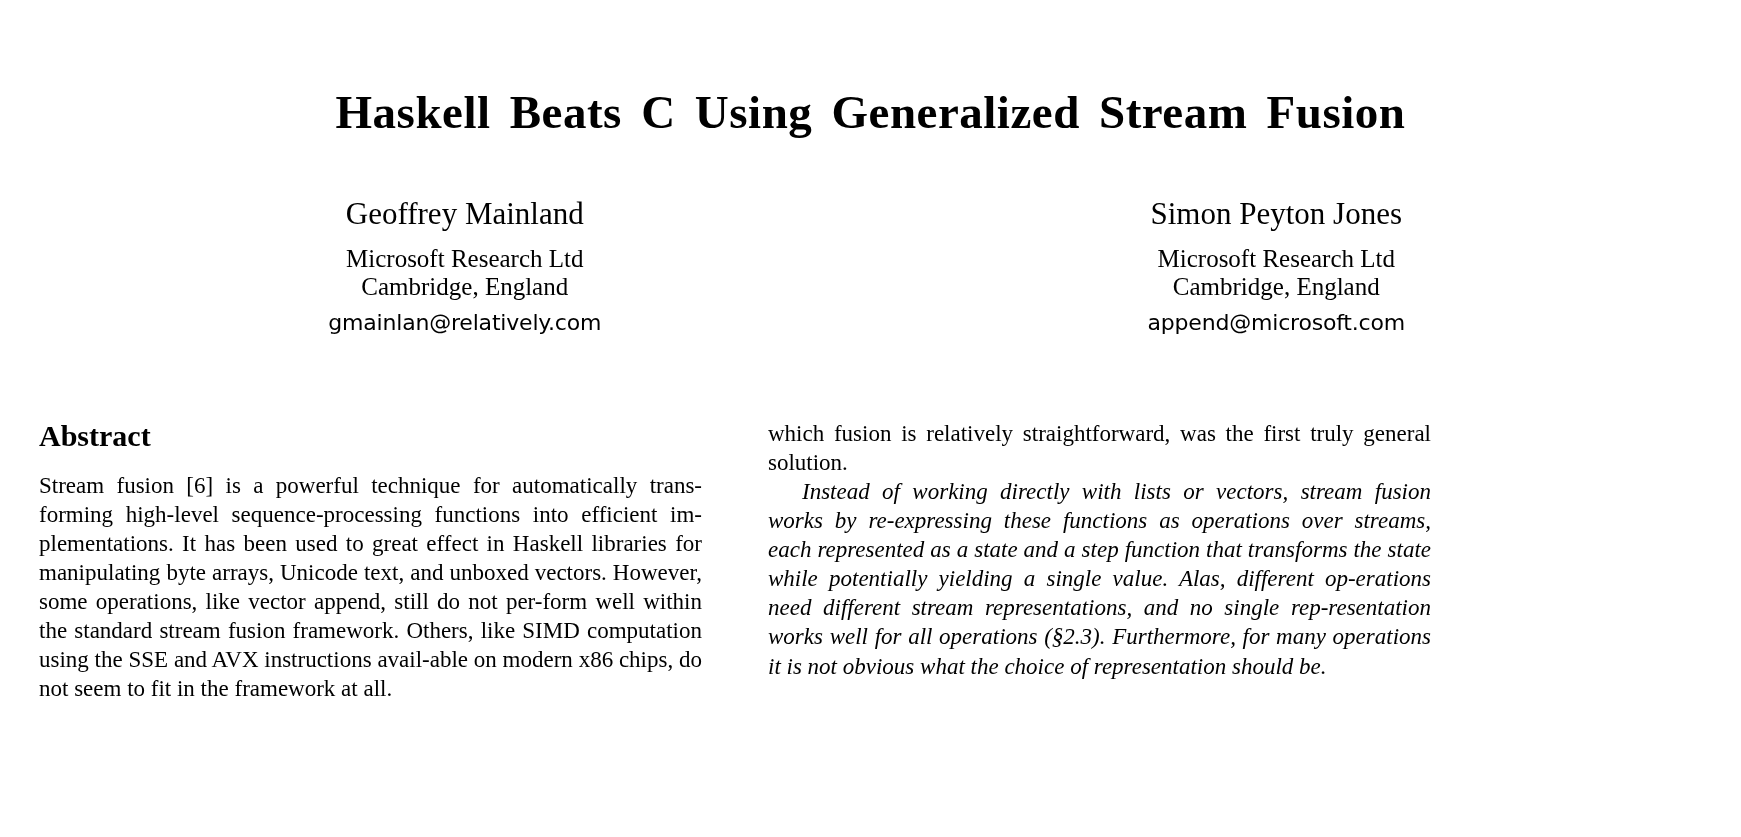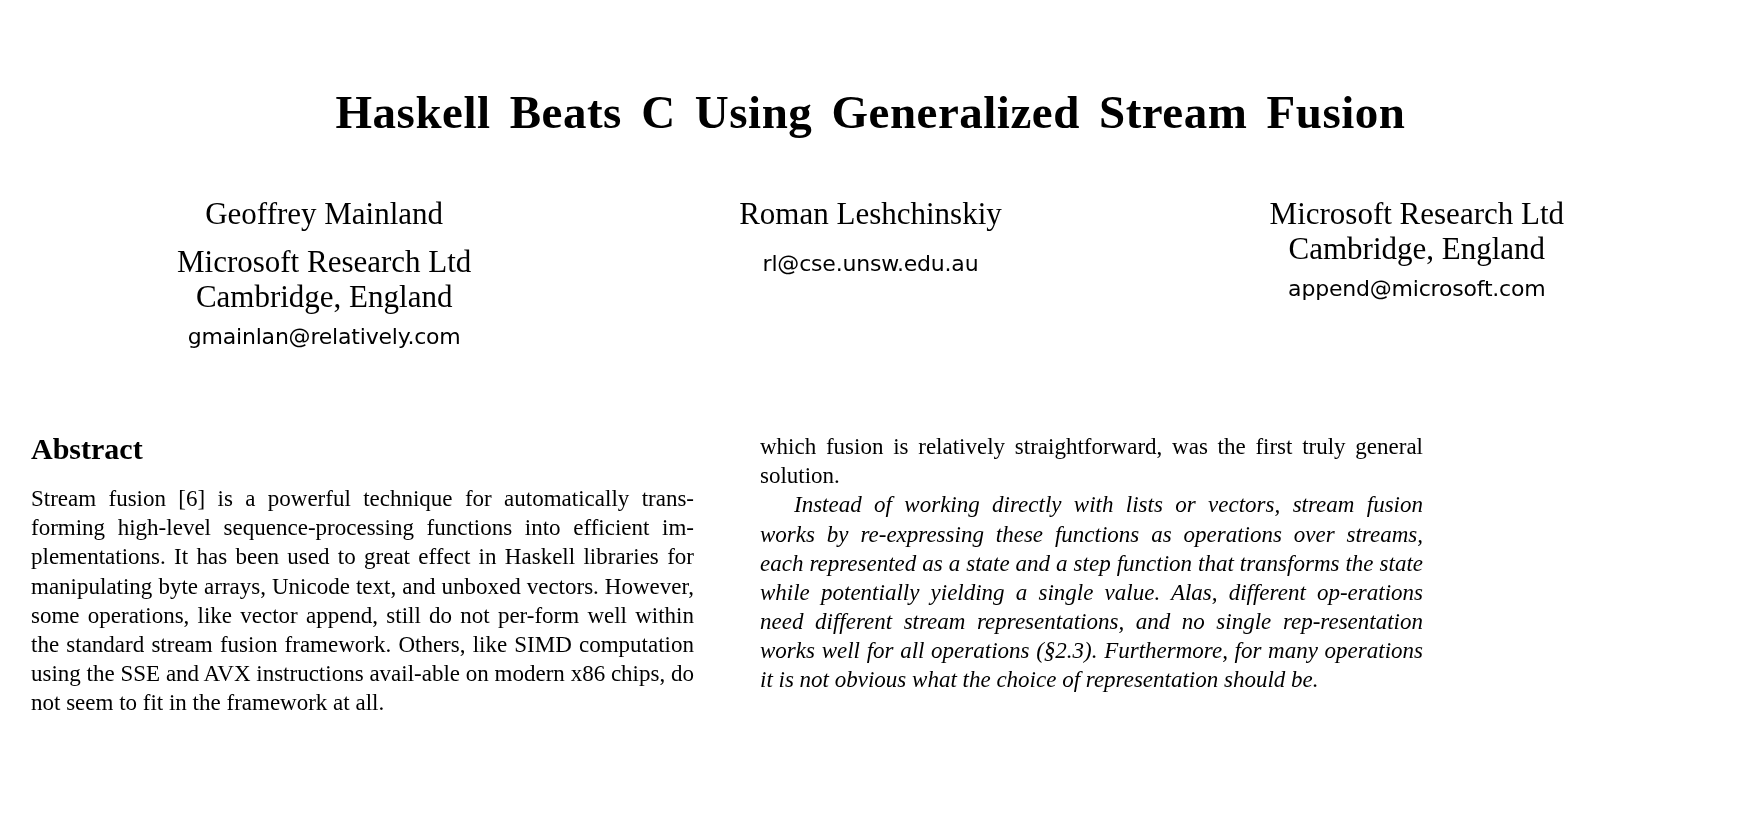--- a/index.html
+++ b/index.html
@@ -14,21 +14,21 @@
     overflow: hidden;
     font-family: "Liberation Serif", "DejaVu Serif", serif;
     color: #000000;
   }
   .page {
     position: relative;
     width: 1741px;
     height: 837px;
     background: #ffffff;
     box-sizing: border-box;
-    padding: 0 31px;
+    padding: 0 39px;
   }
 
   
   .title {
     text-align: center;
     font-family: "Liberation Serif", "DejaVu Serif", serif;
     font-weight: bold;
     font-size: 47px;
     line-height: 1.05;
     letter-spacing: 0.5px;
@@ -54,21 +54,21 @@
   }
   .author-name {
     font-family: "Liberation Serif", "DejaVu Serif", serif;
     font-size: 31px;
     line-height: 1.1;
     margin: 0 0 14px 0;
     white-space: nowrap;
   }
   .author-affil {
     font-family: "Liberation Serif", "DejaVu Serif", serif;
-    font-size: 31px;
+    font-size: 25px;
     line-height: 1.12;
     margin: 0;
     white-space: nowrap;
   }
   .author-email {
     font-family: "DejaVu Sans", "Liberation Sans", sans-serif;
     font-size: 22px;
     line-height: 1.2;
     margin-top: 9px;
     letter-spacing: -0.2px;
@@ -117,26 +117,23 @@
 
   <div class="authors">
 
     <div class="author-col">
       <div class="author-name">Geoffrey Mainland</div>
       <div class="author-affil">Microsoft Research Ltd</div>
       <div class="author-affil">Cambridge, England</div>
       <div class="author-email">gmainlan@relatively.com</div>
     </div>
 
-    <div class="author-col no-affil">
-      <div class="author-name">Roman Leshchinskiy</div>
-      <div class="author-email">rl@cse.unsw.edu.au</div>
-    </div>
 
     <div class="author-col">
+      <div class="author-name">Simon Peyton Jones</div>
       <div class="author-affil">Microsoft Research Ltd</div>
       <div class="author-affil">Cambridge, England</div>
       <div class="author-email">append@microsoft.com</div>
     </div>
 
   </div>
 
   <div class="body-cols">
 
     <div class="col left">

